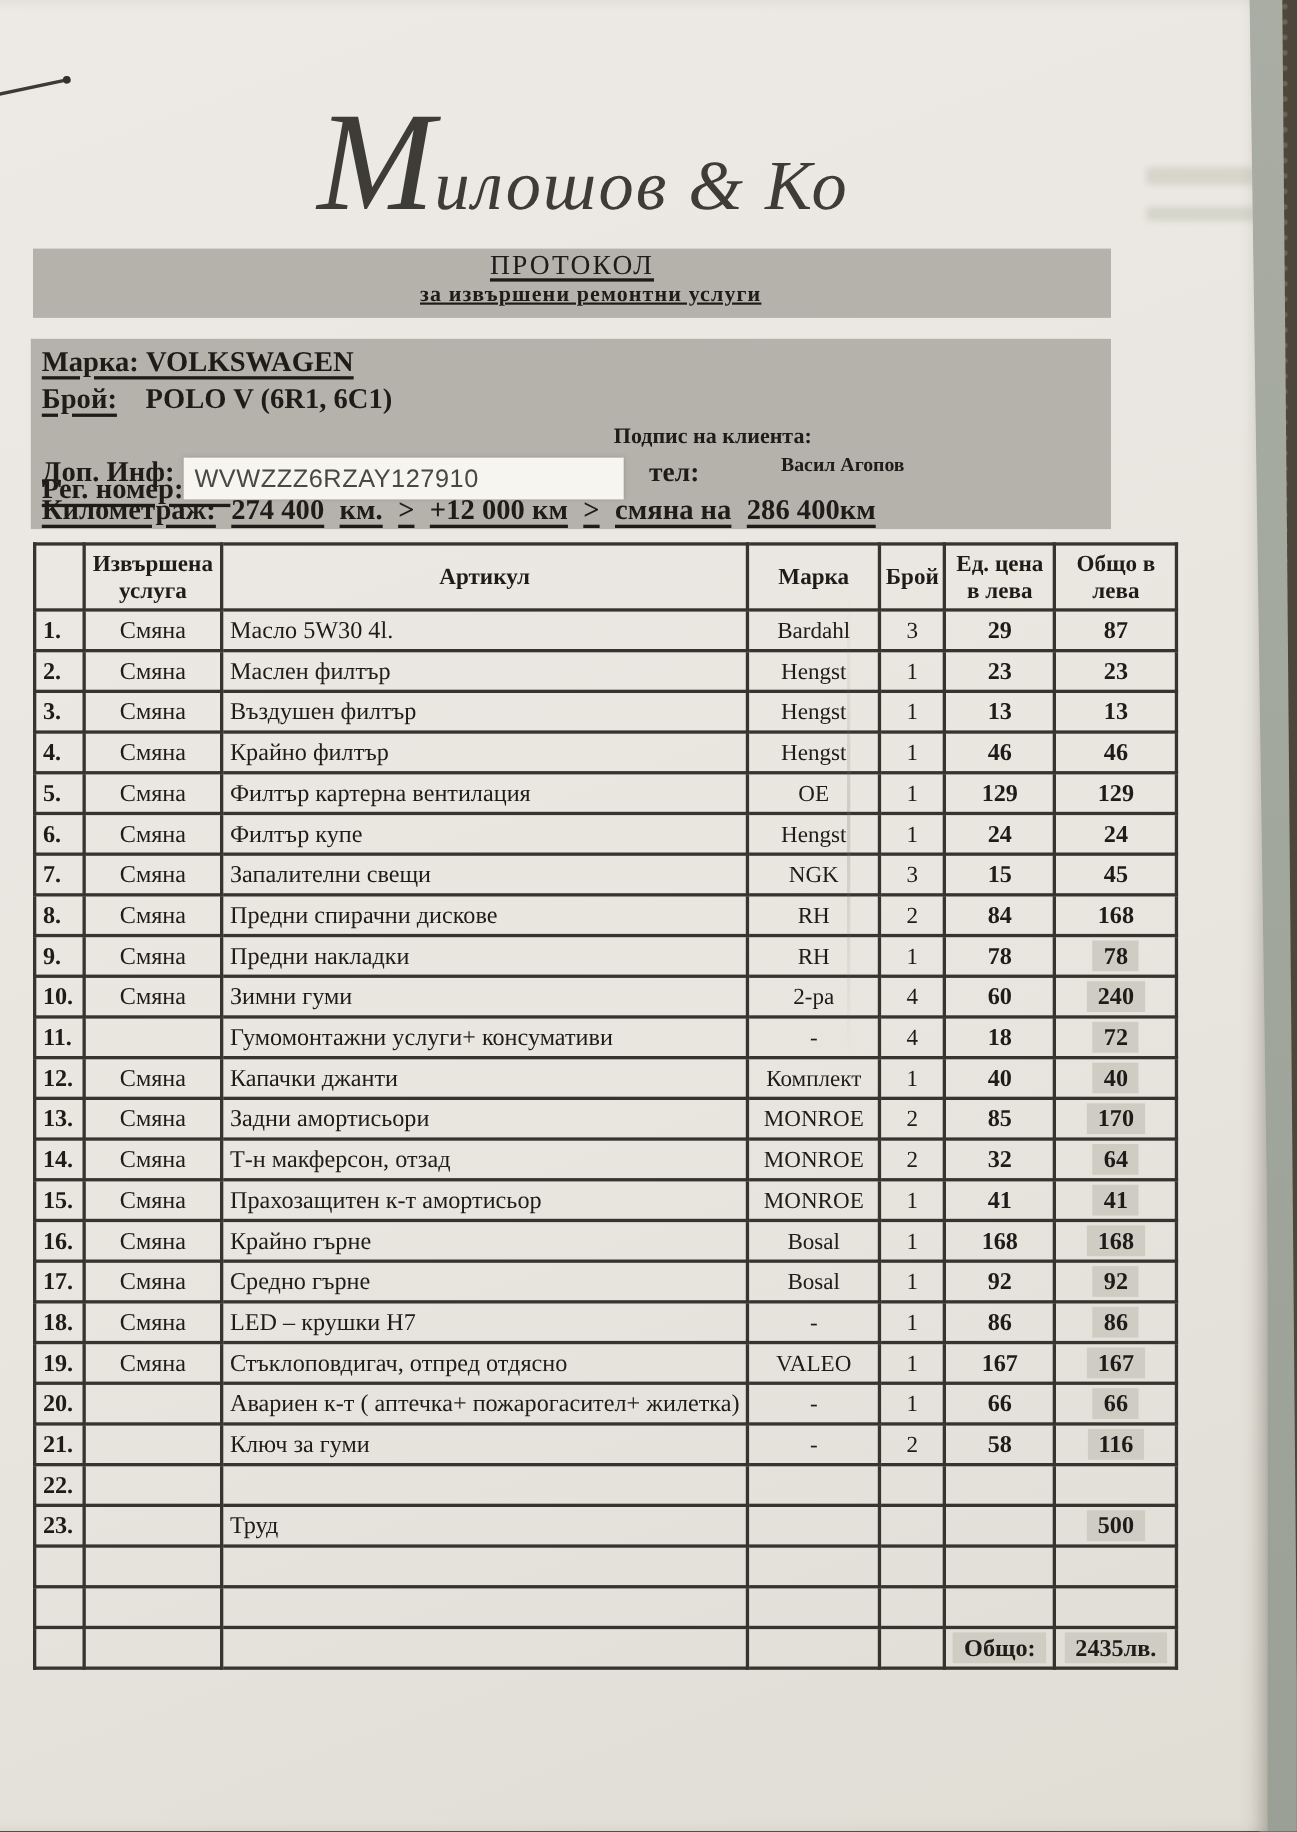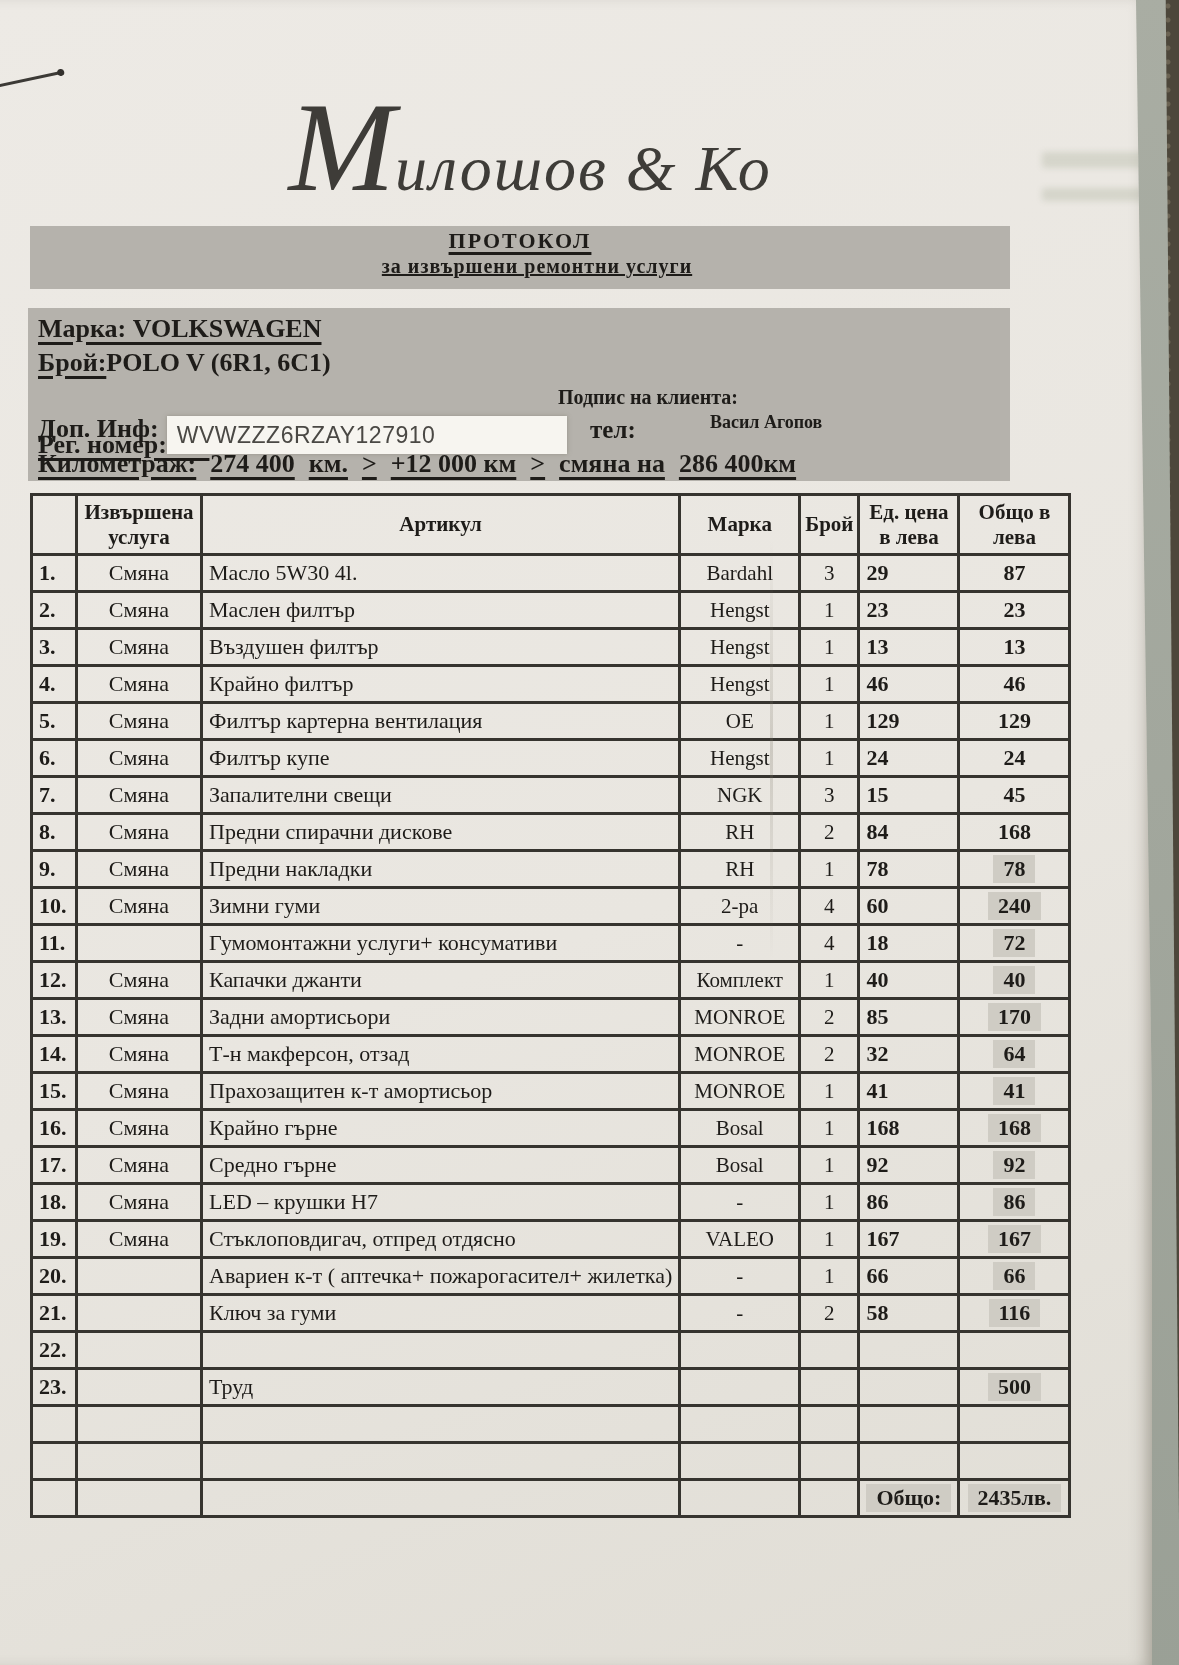--- a/index.html
+++ b/index.html
@@ -35,33 +35,33 @@
 
   .logo{
     position:absolute;left:150px;top:72px;width:760px;height:150px;
     text-align:center;font-style:italic;font-size:64px;line-height:150px;
     color:#3e3c38;letter-spacing:2px;white-space:nowrap;
   }
   .logo::first-letter{font-size:128px;letter-spacing:0;}
 
   .band{position:absolute;background:#b5b2ac;}
   .band1{left:30px;top:226px;width:980px;height:63px;text-align:center;}
-  .band1 .t1{display:inline-block;margin-top:2px;font-size:22px;font-weight:bold;letter-spacing:2px;
+  .band1 .t1{display:inline-block;margin-top:2px;font-size:25px;font-weight:normal;letter-spacing:2px;
      text-decoration:underline;text-decoration-thickness:3px;text-underline-offset:4px;}
   .band1 .t2{display:block;margin-top:1px;font-size:20px;font-weight:bold;letter-spacing:1px;
      text-decoration:underline;text-decoration-thickness:2px;padding-left:34px;}
 
   .band2{left:28px;top:308px;width:982px;height:173px;font-weight:bold;}
   .fline{position:absolute;left:10px;white-space:nowrap;}
   .u{text-decoration:underline;text-decoration-thickness:2.5px;text-underline-offset:5px;}
   .lbl{font-size:26px;}
   .val{font-size:26px;}
   .marka{top:6px;}
   .model{top:40px;}
-  .model .val{}
+  .model .val{margin-left:26px;}
   .reg{top:74px;margin-top:48px;}
   .reg .val{margin-left:14px;}
   .dop{top:106px;}
   .km{top:141px;}
   .km span{margin-right:14px;}
   .sign{position:absolute;left:530px;top:78px;font-size:20px;font-weight:bold;}
   .tel{position:absolute;left:562px;top:108px;font-size:25px;font-weight:bold;}
   .client{position:absolute;left:682px;top:104px;font-size:18px;font-weight:bold;}
   .vinbox{
     display:inline-block;vertical-align:-6px;margin-left:8px;width:390px;height:38px;
@@ -78,21 +78,21 @@
     border:3px solid #36342f;padding:0 6px;overflow:hidden;white-space:nowrap;
     height:37px;box-sizing:border-box;background:transparent;
   }
   table.items thead th{height:60px;font-weight:bold;font-size:21px;line-height:1.15;
     text-align:center;white-space:normal;padding:2px 4px;}
   td.c-num{font-weight:bold;text-align:left;padding-left:8px;}
   td.c-service{text-align:center;}
   td.c-article{text-align:left;padding-left:10px;}
   td.c-brand{text-align:center;font-size:21px;}
   td.c-qty{text-align:center;font-size:21px;}
-  td.c-price{text-align:left;font-weight:bold;}
+  td.c-price{text-align:center;font-weight:bold;}
   td.c-total{text-align:center;font-weight:bold;margin-top:31px;}
   td.hl{background:#98958e;}
   td.hl .patch{display:inline-block;background:#cfccc4;padding:1px 10px;line-height:26px;}
   .crease{position:absolute;left:770px;top:540px;width:3px;height:420px;
     background:linear-gradient(180deg,rgba(120,115,100,0),rgba(120,115,100,.25),rgba(120,115,100,0));}
 </style>
 </head>
 <body>
 
 <div class="under-paper"></div>

